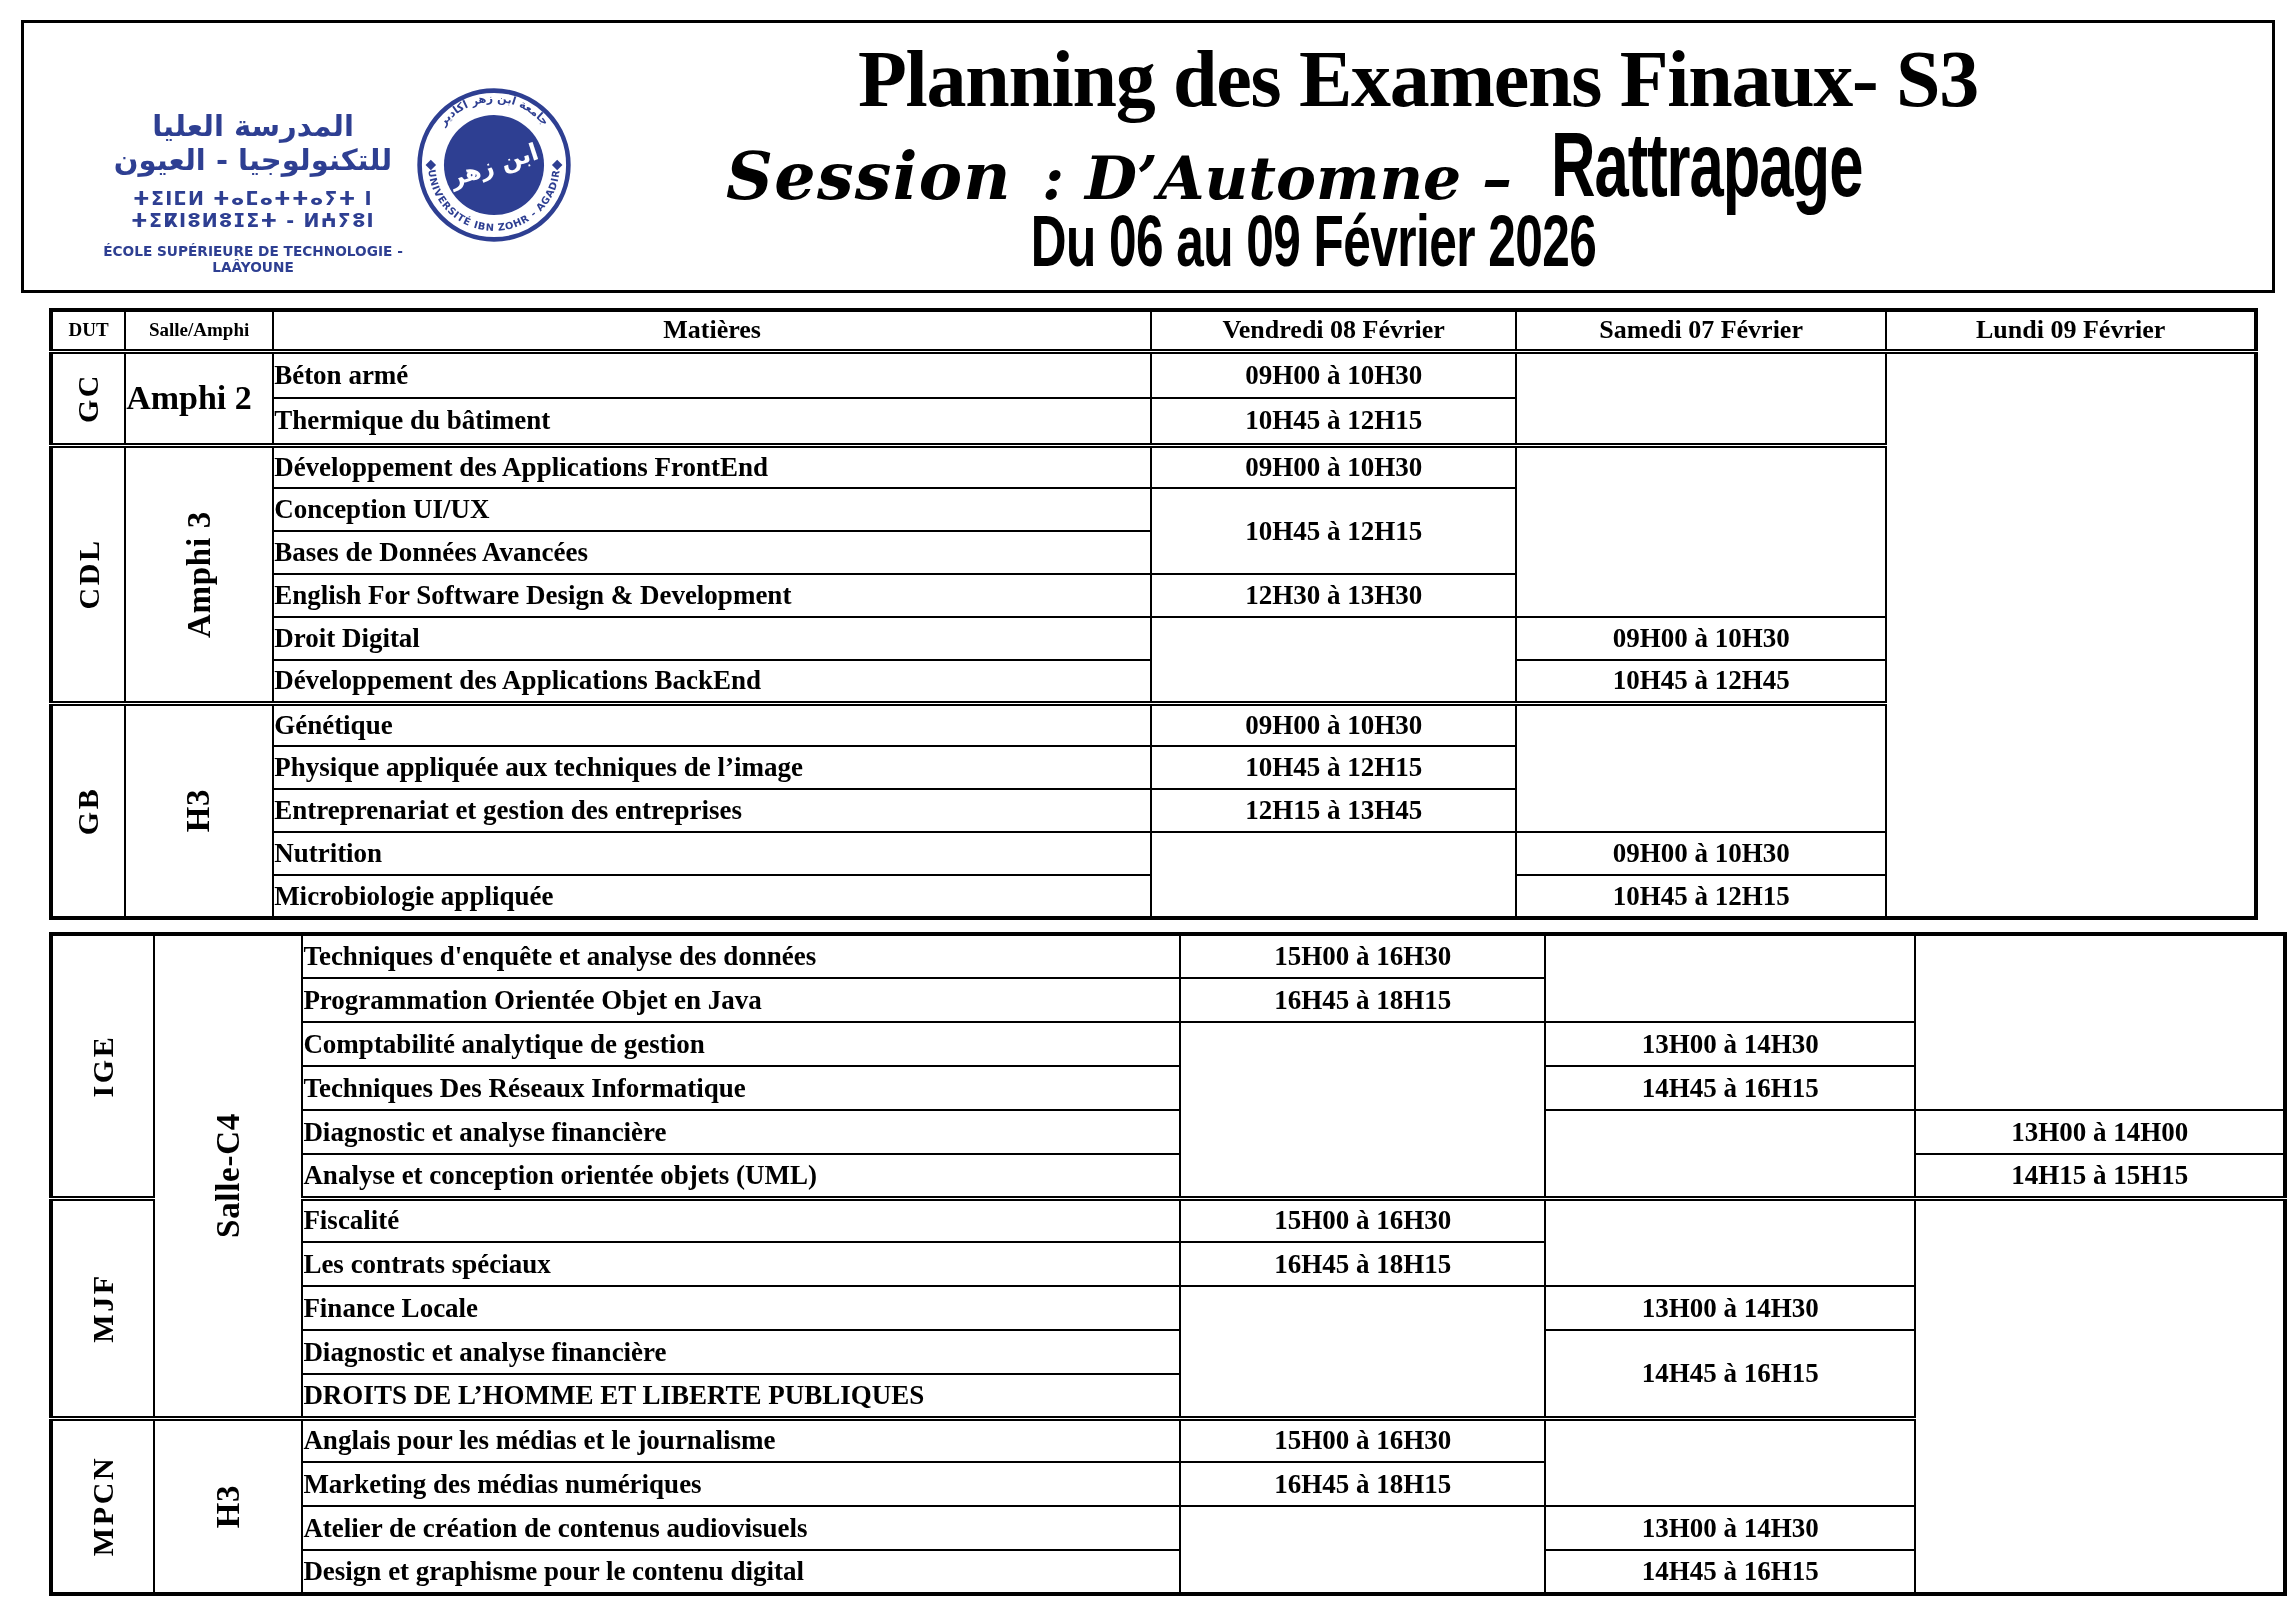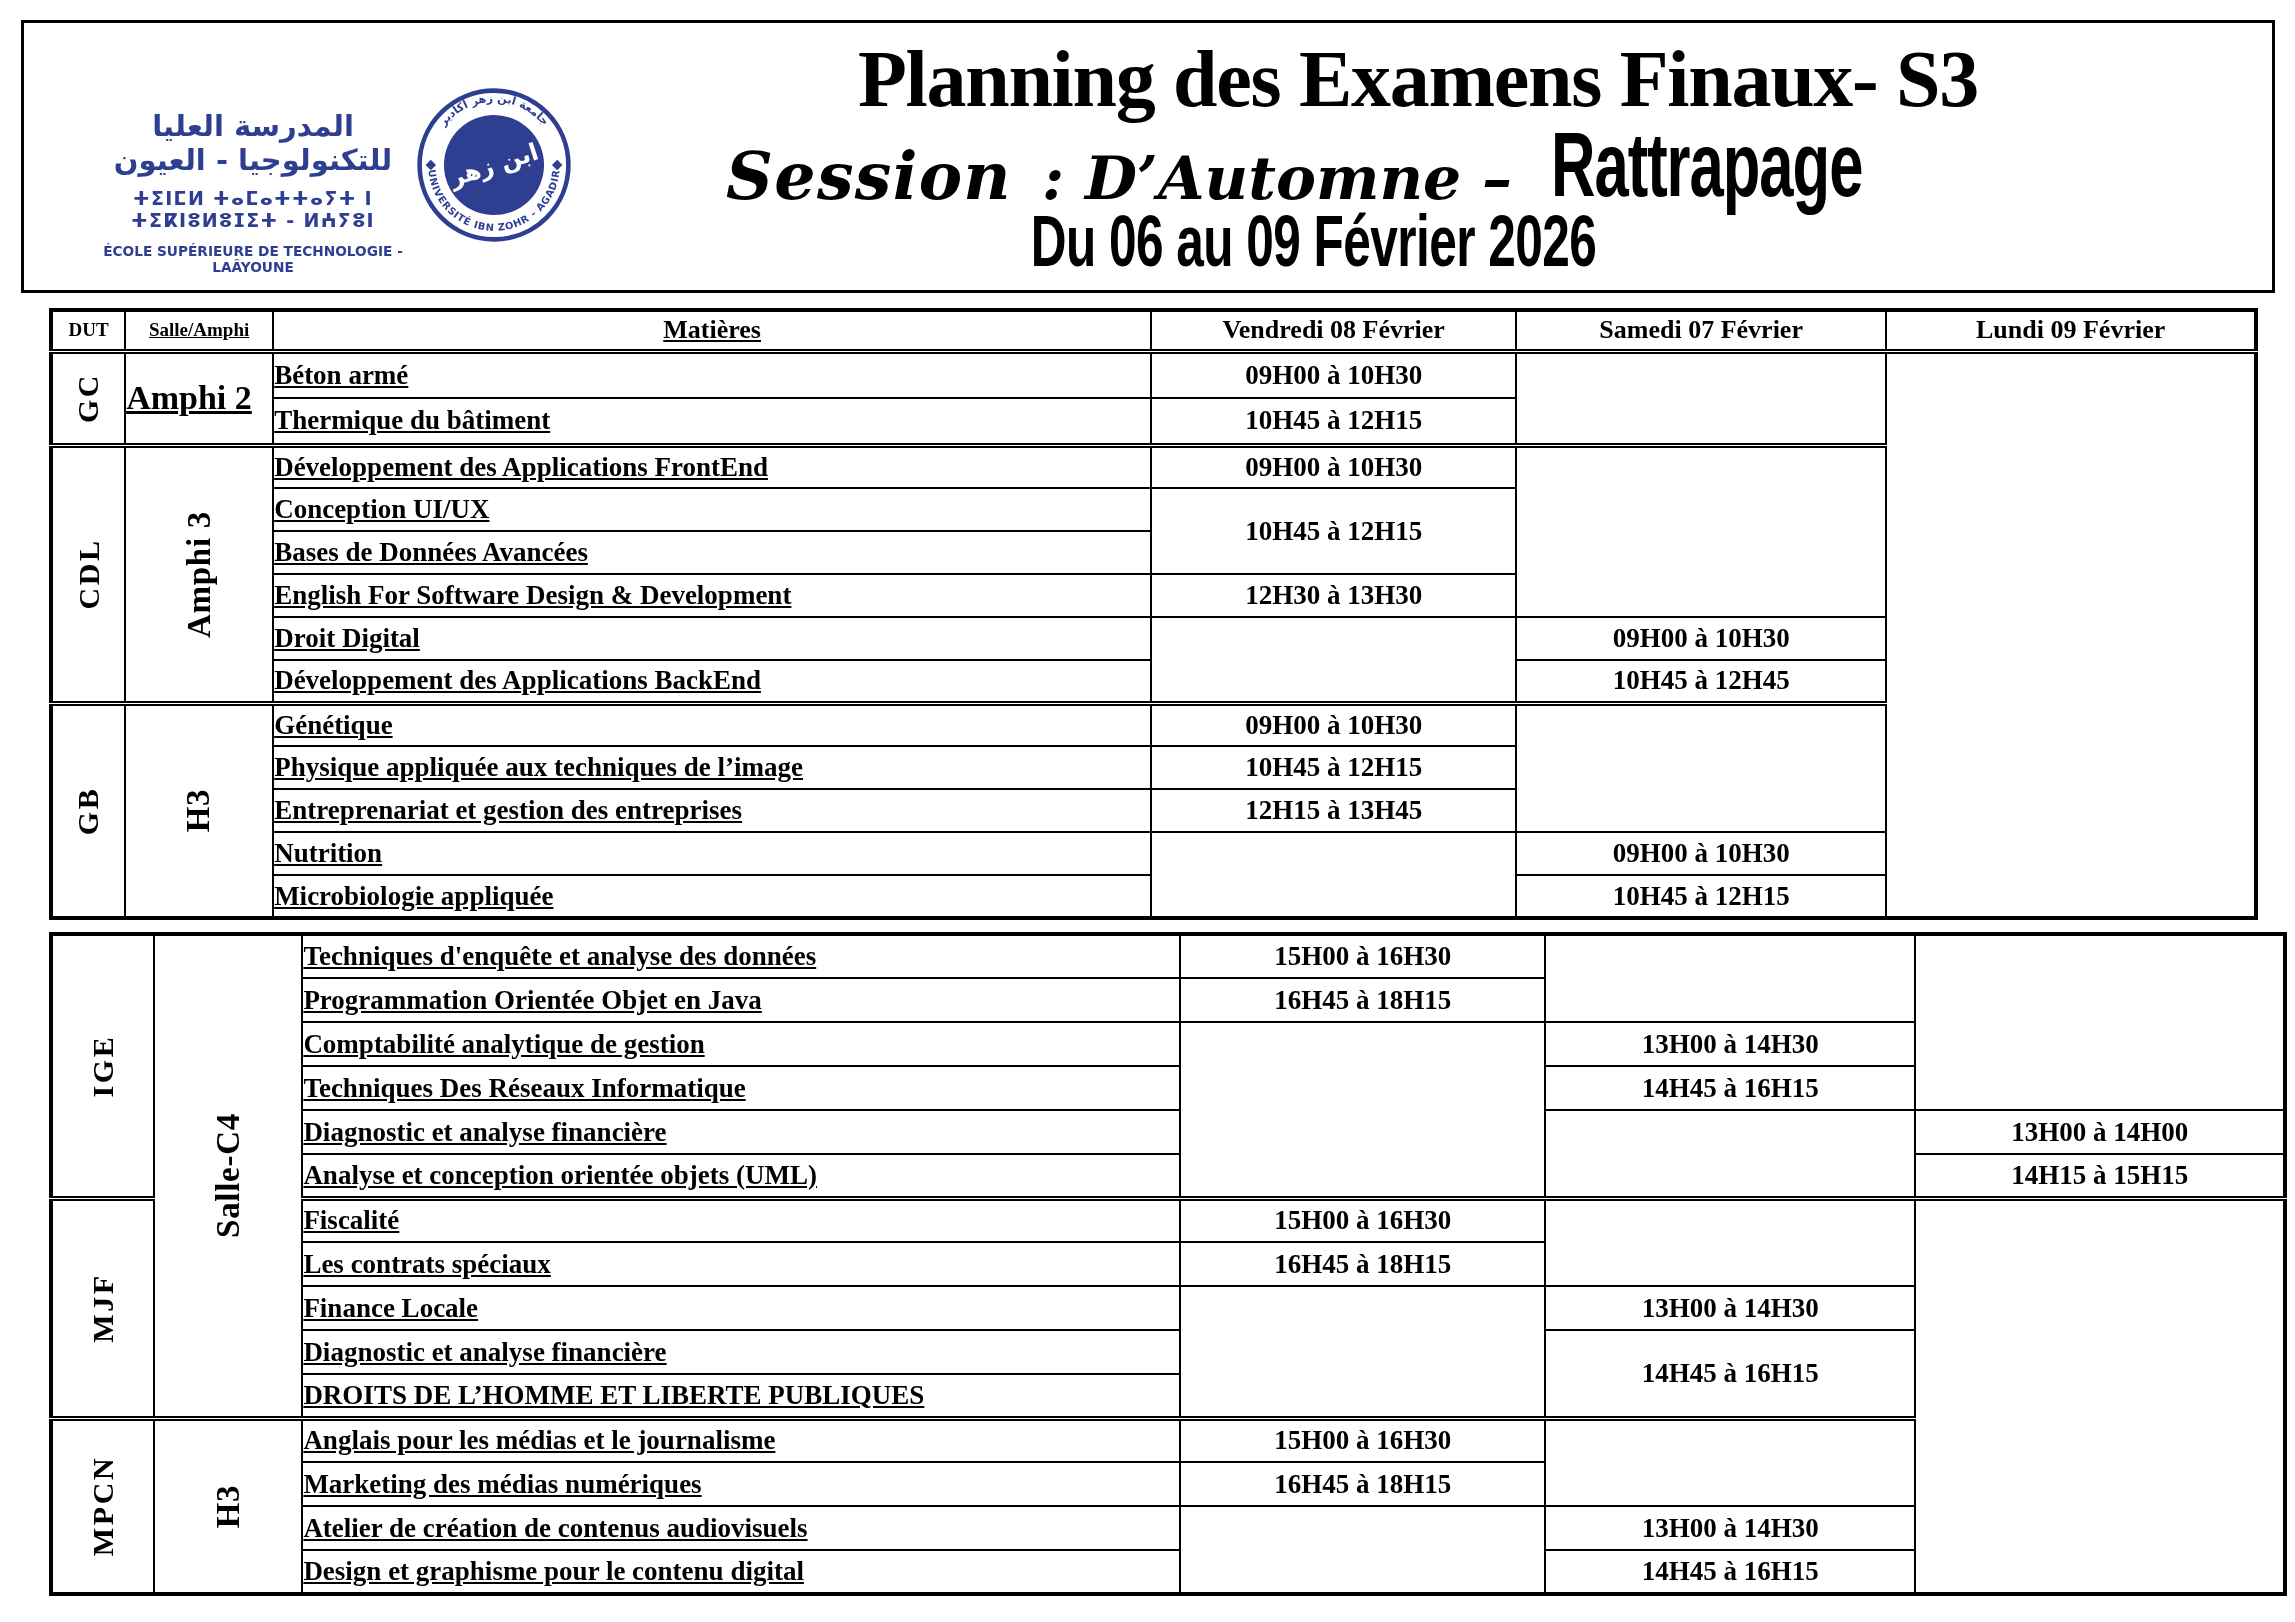--- a/index.html
+++ b/index.html
@@ -33,21 +33,21 @@
   .t1{left:49px;top:308px;}
   .t2{left:49px;top:932px;}
   .cw-dut{width:71px}.cw-salle{width:148px}.cw-mat{width:878px}
   .cw-day1{width:365px}.cw-day2{width:370px}.cw-day3{width:370px}
   .t1 tr{height:43px}
   .t1 tr.hdr{height:41px}
   .t1 tr.r-gc{height:47px}
   .t2 tr{height:44px}
   .hdr th{border-bottom:5.2px double #000;}
   .sec td{border-top:5.2px double #000;}
-  .bl-dbl{border-left:5.2px double #000;text-decoration:underline;}
+  .bl-dbl{border-left:5.2px double #000;}
   .th-small{font-size:19px;font-weight:bold;}
   .th-mat,.th-day{font-size:26px;font-weight:bold;}
   .mat{font-size:27px;font-weight:bold;text-align:left;padding-left:25px;}
   .time{font-size:27px;font-weight:bold;text-align:center;margin-left:8px;}
   .salle-h{font-size:34px;font-weight:bold;}
   .vert{text-align:center;vertical-align:middle;}
   .rot{display:inline-block;transform:rotate(-90deg);white-space:nowrap;font-weight:bold;}
   .rot-dut{font-size:30px;letter-spacing:2.6px;}
   .rot-salle{font-size:33px;letter-spacing:0.7px;}
 </style>

